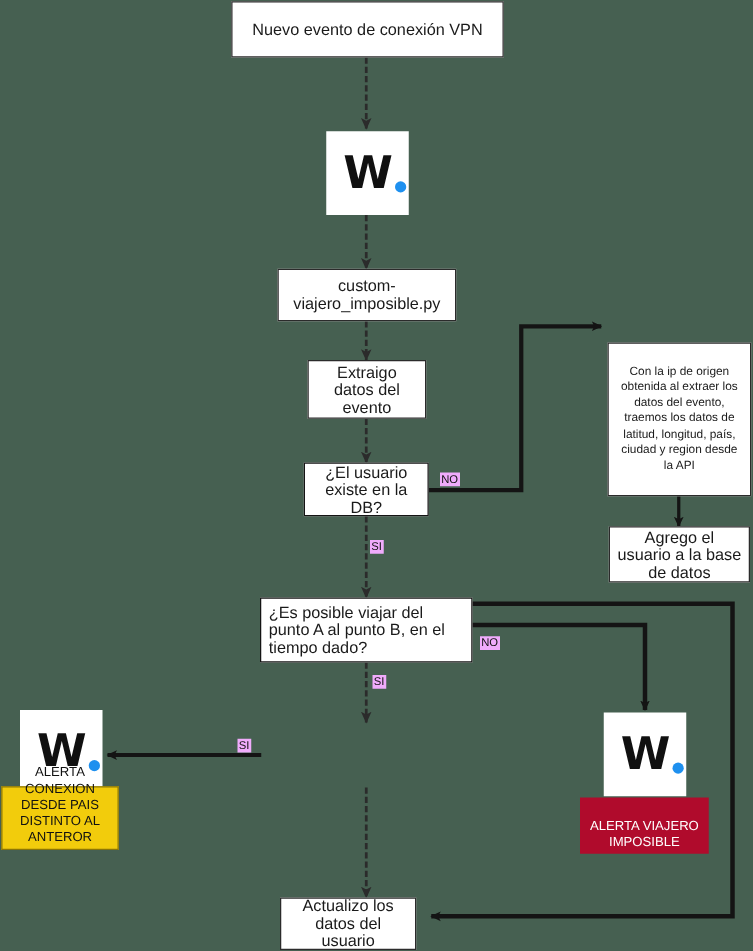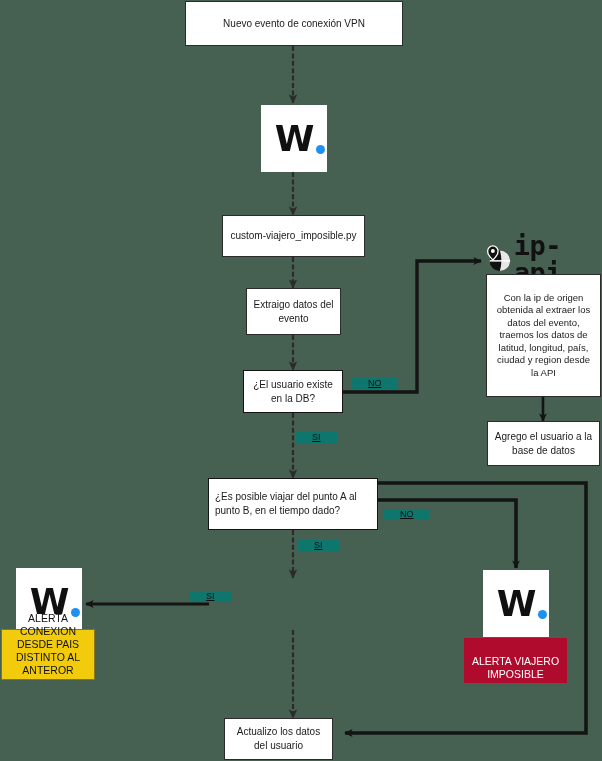--- a/index.html
+++ b/index.html
@@ -30,21 +30,21 @@
   .node {
     position: absolute;
     box-sizing: border-box;
     background: #ffffff;
     border: 1px solid #2b2b2b;
     display: flex;
     align-items: center;
     justify-content: center;
     text-align: center;
     color: #1a1a1a;
-    font-size: 10px;
+    font-size: 13px;
     line-height: 14px;
     padding: 3px 6px;
   }
   .node.thick { border: 1.6px solid #141414; }
   .node.leftalign {
     justify-content: flex-start;
     text-align: left;
   }
   .wlogo {
     position: absolute;
@@ -86,28 +86,27 @@
     color: #111111;
     border: 1px solid #8c7606;
   }
   .alert-red {
     background: #b00b2c;
     color: #ffffff;
     border: none;
   }
   .edge-label {
     position: absolute;
-    background: #0f766e;
+    background: #f0abfc;
     color: #111111;
     font-size: 9px;
     line-height: 11px;
-    padding: 0 16px;
+    padding: 0 1px;
     white-space: nowrap;
     font-family: "Liberation Sans", sans-serif;
-    text-decoration: underline;
   }
   .ipapi-logo {
     position: absolute;
     display: flex;
     align-items: center;
     background: transparent;
   }
   .ipapi-text {
     font-family: "DejaVu Sans Mono", monospace;
     font-weight: 700;
@@ -170,30 +169,20 @@
   </div>
 
   <div class="node" style="left:246px; top:288px; width:95px; height:47px;">
     <span>Extraigo datos del evento</span>
   </div>
 
   <div class="node thick" style="left:243px; top:370px; width:100px; height:43px;">
     <span>¿El usuario existe en la DB?</span>
   </div>
 
-  <div class="ipapi-logo" style="left:484px; top:243px; width:118px; height:32px;">
-    <svg width="32" height="32" viewBox="0 0 32 32" xmlns="http://www.w3.org/2000/svg">
-      <circle cx="17" cy="18" r="11" fill="#111111"></circle>
-      <path d="M17 7 a11 11 0 0 1 0 22 a7 18 0 0 0 0 -22" fill="#ffffff" opacity="0.9"></path>
-      <path d="M6 18 h22" stroke="#ffffff" stroke-width="1.6" fill="none"></path>
-      <path d="M9.5 2 c3.1 0 5.6 2.5 5.6 5.6 c0 4.2 -5.6 9.4 -5.6 9.4 s-5.6 -5.2 -5.6 -9.4 c0 -3.1 2.5 -5.6 5.6 -5.6 z" fill="#111111" stroke="#ffffff" stroke-width="1.4"></path>
-      <circle cx="9.5" cy="7.4" r="2.1" fill="#ffffff"></circle>
-    </svg>
-    <span class="ipapi-text">ip-api</span>
-  </div>
 
   <div class="node" style="left:486px; top:274px; width:115px; height:123px; font-size:9.5px; line-height:12.5px;">
     <span>Con la ip de origen obtenida al extraer los datos del evento, traemos los datos de latitud, longitud, país, ciudad y region desde la API</span>
   </div>
 
   <div class="node" style="left:487px; top:421px; width:113px; height:45px;">
     <span>Agrego el usuario a la base de datos</span>
   </div>
 
   <div class="node thick leftalign" style="left:208px; top:478px; width:170px; height:52px;">

